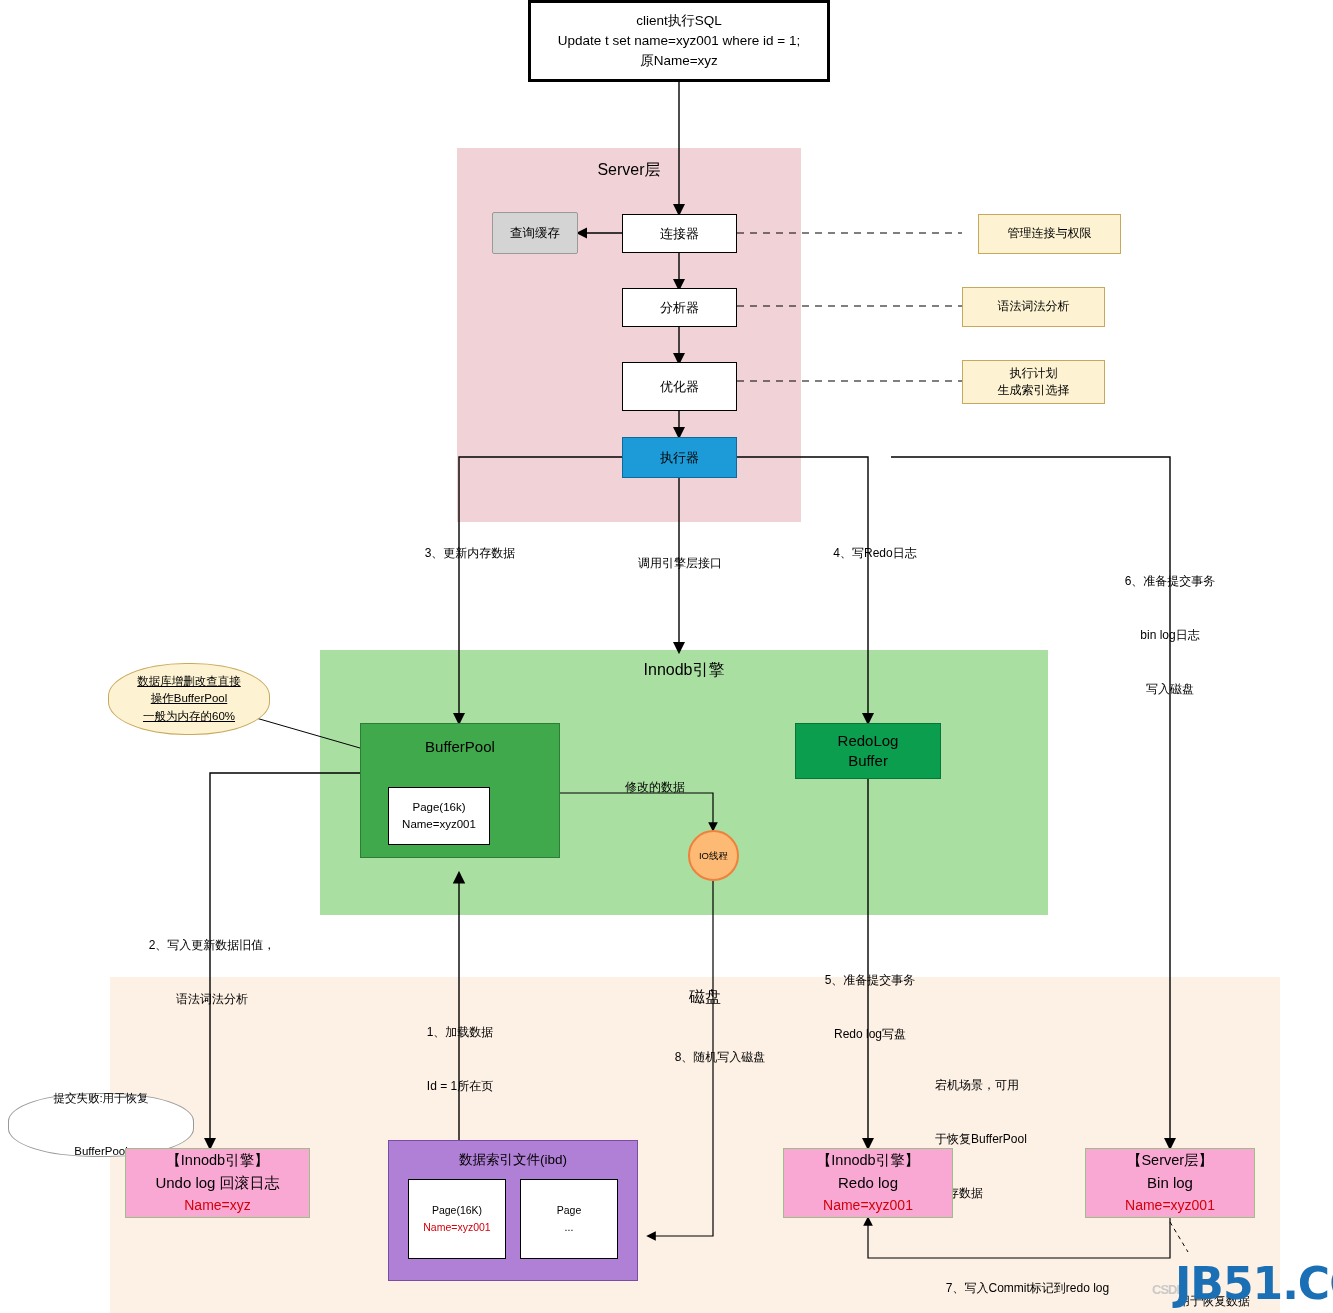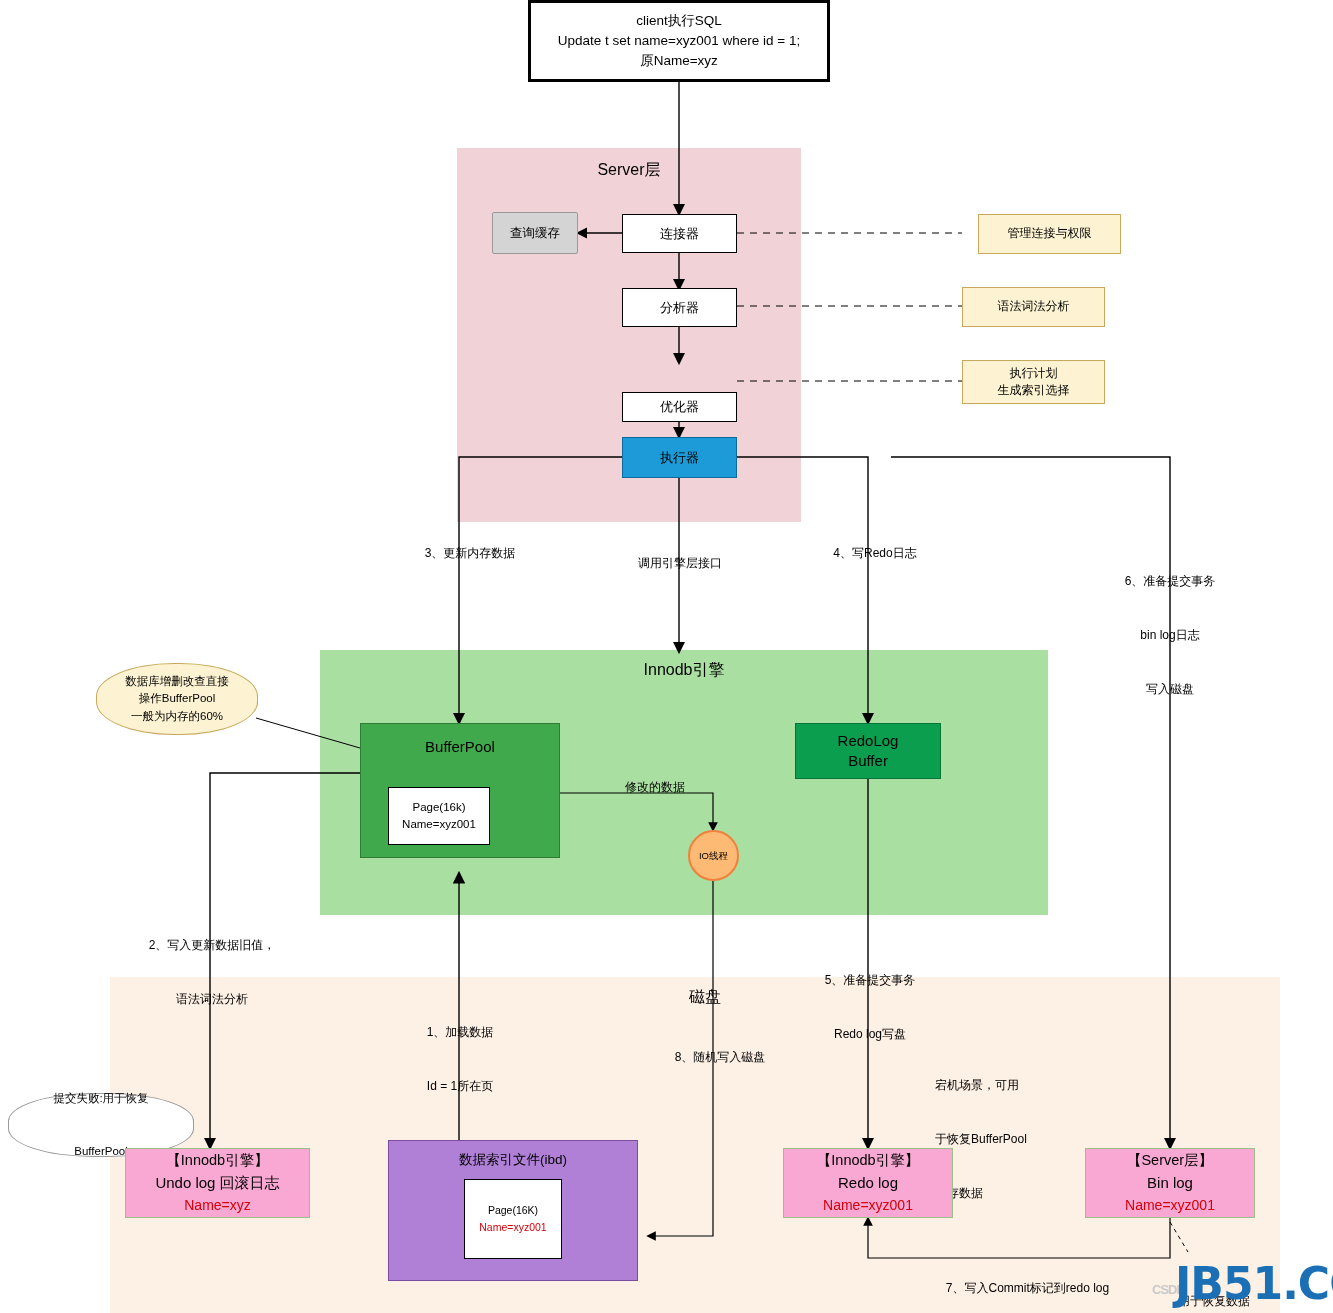--- a/index.html
+++ b/index.html
@@ -143,21 +143,21 @@
 <div class="abs cache-shape ctr" style="left:492px; top:212px; width:86px; height:42px; border-radius:2px;">
   <span>查询缓存</span>
 </div>
 
 <div class="abs proc-box ctr" style="left:622px; top:214px; width:115px; height:39px;">
   <span>连接器</span>
 </div>
 <div class="abs proc-box ctr" style="left:622px; top:288px; width:115px; height:39px;">
   <span>分析器</span>
 </div>
-<div class="abs proc-box ctr" style="left:622px; top:362px; width:115px; height:30px;margin-top:30px;">
+<div class="abs proc-box ctr" style="left:622px; top:362px; width:115px; height:49px;">
   <span>优化器</span>
 </div>
 <div class="abs proc-box exec ctr" style="left:622px; top:437px; width:115px; height:41px;">
   <span>执行器</span>
 </div>
 
 <div class="abs note-box ctr" style="left:936px; top:214px; width:143px; height:40px;margin-left:42px;">
   <span>管理连接与权限</span>
 </div>
 <div class="abs note-box ctr" style="left:962px; top:287px; width:143px; height:40px;">
@@ -191,21 +191,21 @@
   <div>Buffer</div>
 </div>
 
 <div class="abs io-thread ctr" style="left:688px; top:830px; width:51px; height:51px;">
   <div>IO</div>
   <div>线程</div>
 </div>
 
 <div class="abs label" style="left:600px; top:778px; width:110px;">修改的数据</div>
 
-<div class="callout" style="left:96px; top:663px;">
+<div class="callout" style="left:108px; top:663px;text-decoration:underline;">
   <div class="bubble" style="width:160px; height:70px;">
     <span>数据库增删改查直接</span>
     <span>操作BufferPool</span>
     <span>一般为内存的60%</span>
   </div>
 </div>
 
 <div class="abs label" style="left:122px; top:900px; width:180px;">
   <div>2、写入更新数据旧值，</div>
   <div>语法词法分析</div>
@@ -252,20 +252,24 @@
   <div class="t3">Name=xyz</div>
 </div>
 
 <div class="abs ibd-box ctr" style="left:388px; top:1140px; width:250px; height:141px; justify-content:flex-start;">
   <div class="ibd-title">数据索引文件(ibd)</div>
   <div class="ibd-pages">
     <div class="ibd-page">
       <div>Page(16K)</div>
       <div class="red">Name=xyz001</div>
     </div>
+    <div class="ibd-page">
+      <div>Page</div>
+      <div>...</div>
+    </div>
   </div>
 </div>
 
 <div class="abs green-box ctr" style="left:783px; top:1148px; width:170px; height:70px;">
   <div class="t1">【Innodb引擎】</div>
   <div class="t2">Redo log</div>
   <div class="t3">Name=xyz001</div>
 </div>
 
 <div class="abs green-box ctr" style="left:1085px; top:1148px; width:170px; height:70px;">

